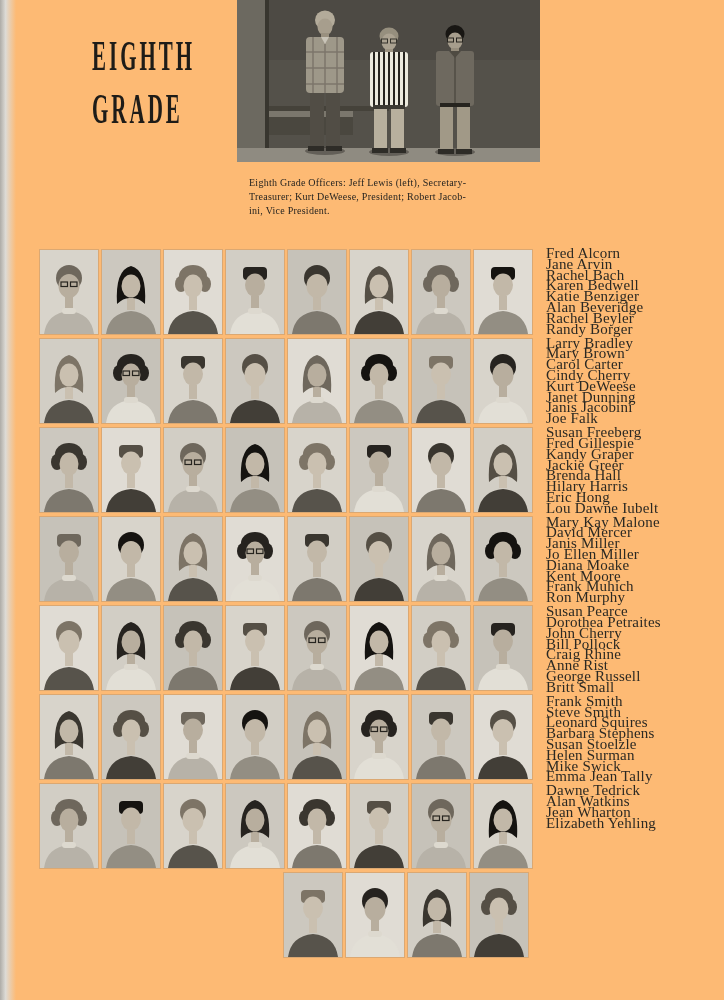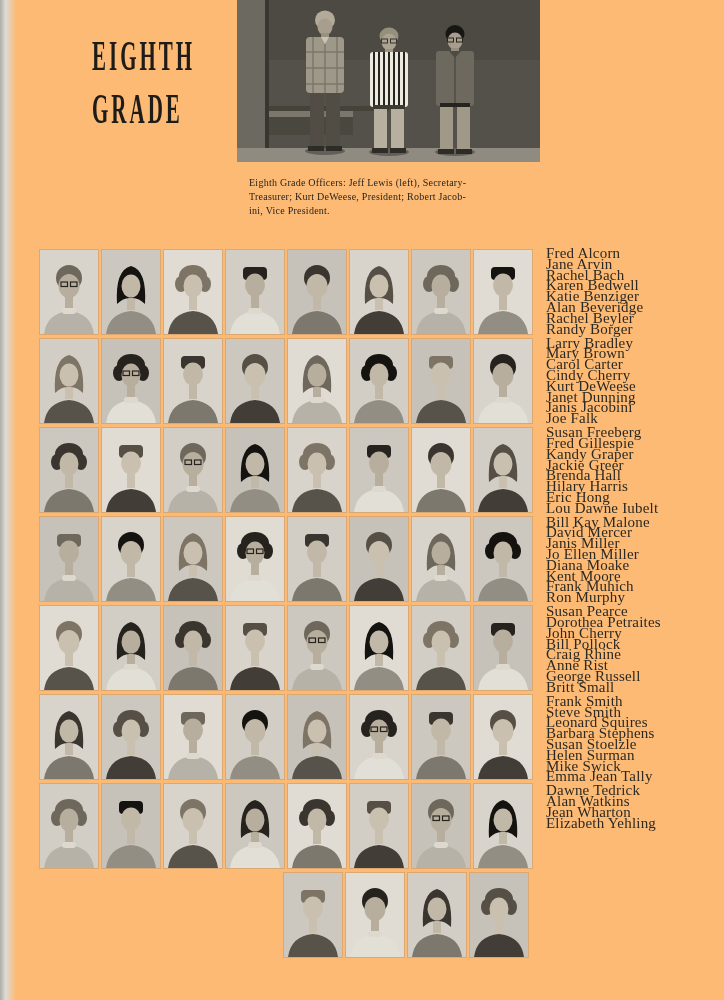--- a/index.html
+++ b/index.html
@@ -781,21 +781,21 @@
         <div class="student-name">Susan Freeberg</div>
         <div class="student-name">Fred Gillespie</div>
         <div class="student-name">Kandy Graper</div>
         <div class="student-name">Jackie Greer</div>
         <div class="student-name">Brenda Hall</div>
         <div class="student-name">Hilary Harris</div>
         <div class="student-name">Eric Hong</div>
         <div class="student-name">Lou Dawne Iubelt</div>
       </div>
       <div class="name-group">
-        <div class="student-name">Bill Kay Malone</div>
+        <div class="student-name">Mary Kay Malone</div>
         <div class="student-name">David Mercer</div>
         <div class="student-name">Janis Miller</div>
         <div class="student-name">Jo Ellen Miller</div>
         <div class="student-name">Diana Moake</div>
         <div class="student-name">Kent Moore</div>
         <div class="student-name">Frank Muhich</div>
         <div class="student-name">Ron Murphy</div>
       </div>
       <div class="name-group">
         <div class="student-name">Susan Pearce</div>

